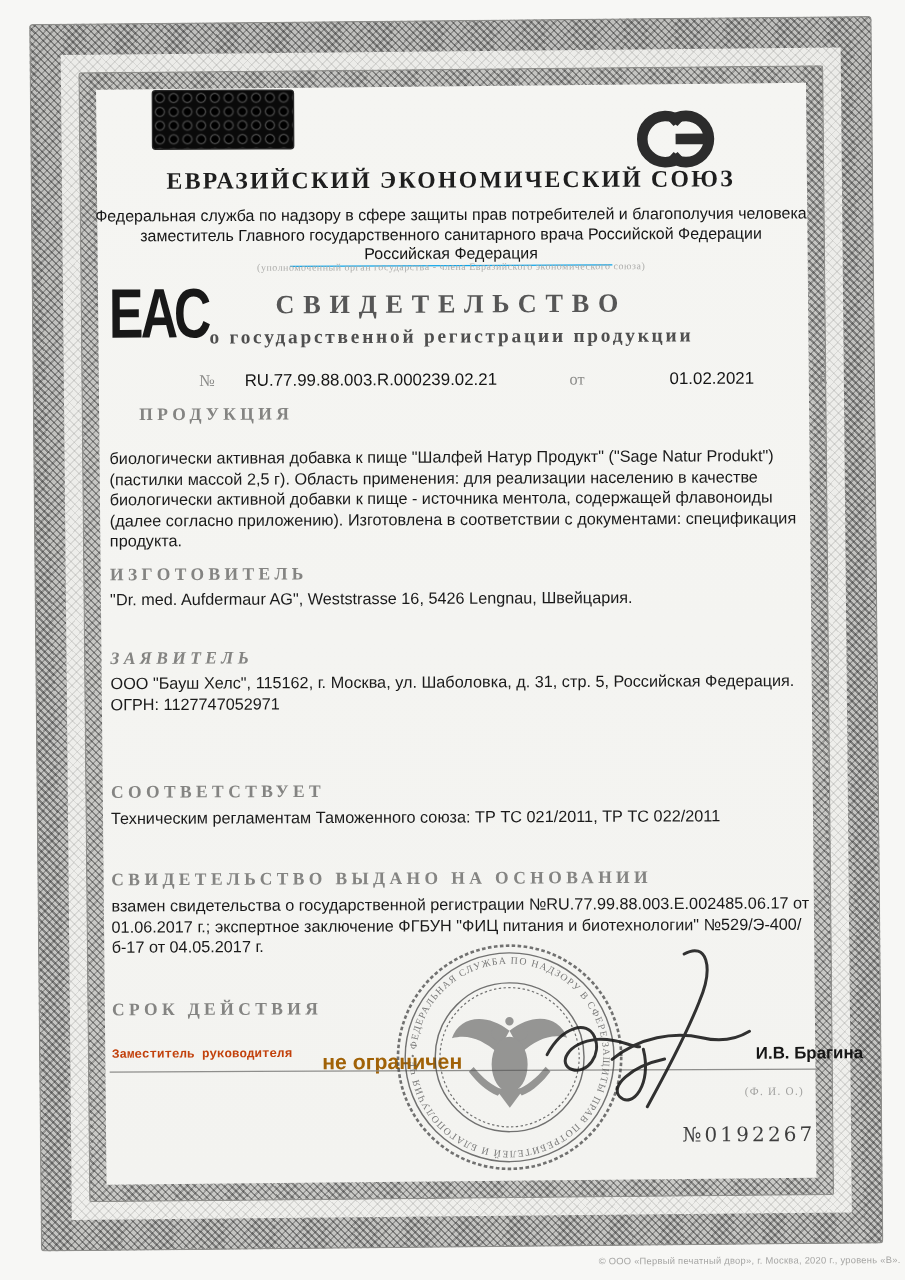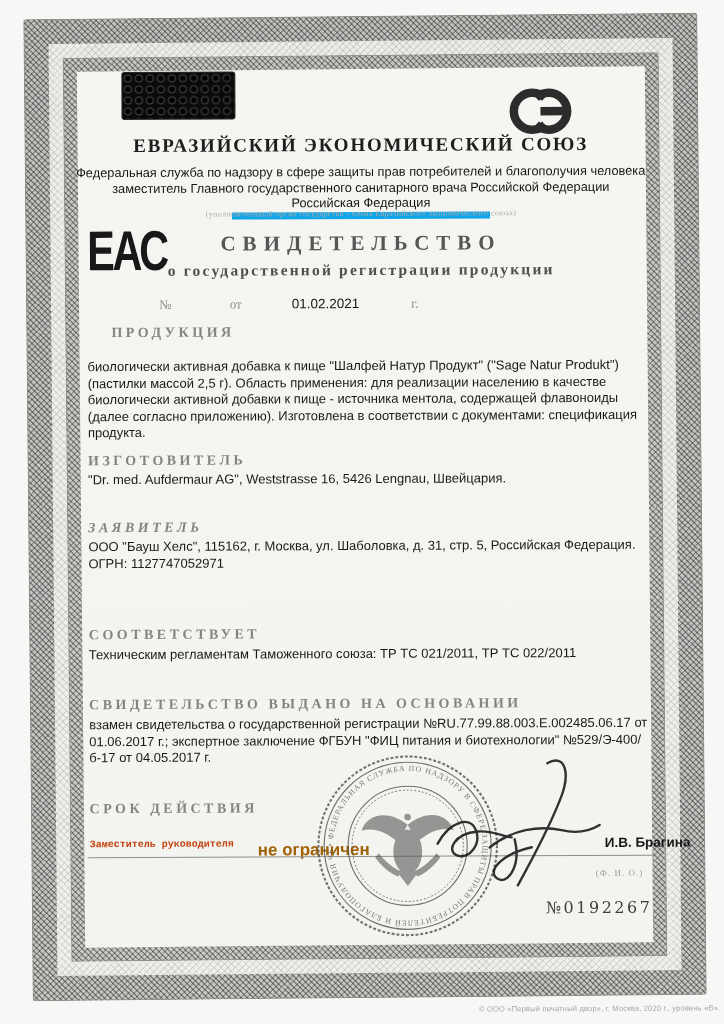--- a/index.html
+++ b/index.html
@@ -66,21 +66,21 @@
   }
   
   .se-logo{left:504px;top:84px;width:76px;height:56px;}
   
   .union-title{
     left:0;right:0;top:134px;text-align:center;
     font-family:"Liberation Serif",serif;font-weight:700;
     font-size:19px;letter-spacing:1.8px;color:#1e1e1e;
   }
   .auth-block{left:0;right:0;top:164px;text-align:center;font-size:12.8px;color:#161616;line-height:15.5px;}
-  .country-line{display:inline-block;padding:0 60px 1px 60px;border-bottom:7px solid #0ea5e9;}
+  .country-line{display:inline-block;padding:0 60px 1px 60px;border-bottom:1px solid #0ea5e9;}
   .auth-note{
     left:0;right:0;top:209px;text-align:center;
     font-family:"Liberation Serif",serif;font-size:8px;color:#adadab;letter-spacing:.4px;
   }
   
   .eac-logo{
     left:88px;top:222px;width:90px;height:62px;
     font-family:"Liberation Sans",sans-serif;font-weight:900;font-size:56px;line-height:56px;
     color:#181818;transform:scaleX(0.74);transform-origin:left top;letter-spacing:-3px;
   }
@@ -91,21 +91,21 @@
   }
   .doc-subtitle{
     left:0;right:0;top:261px;text-align:center;
     font-family:"Liberation Serif",serif;font-weight:700;
     font-size:15.5px;letter-spacing:2.2px;color:#4f4f4f;
   }
   .number-row{left:160px;top:296px;display:flex;align-items:baseline;font-size:13.5px;}
   .form-label{font-family:"Liberation Serif",serif;color:#8b8b89;font-size:13px;}
   .number-row .num{margin-left:24px;color:#151515;}
   .number-row .prep{margin-left:58px;}
-  .number-row .date{margin-left:50px;color:#151515;}
+  .number-row .date{margin-left:68px;color:#151515;}
   .number-row .suffix{margin-left:52px;}
   
   .sec-title{
     font-family:"Liberation Serif",serif;font-weight:700;
     font-size:14px;letter-spacing:3.5px;color:#848482;
   }
   .sec-body{font-size:13px;line-height:16.5px;color:#1a1a1a;width:566px;}
   .s-product-t{left:88px;top:324px;margin-left:24px;}
   .s-product-b{left:88px;top:358px;}
   .s-manuf-t{left:88px;top:452px;}
@@ -175,20 +175,21 @@
       <div><span class="country-line">Российская Федерация</span></div>
     </div>
     <div class="abs auth-note">(уполномоченный орган государства - члена Евразийского экономического союза)</div>
 
     <div class="abs eac-logo">ЕАС</div>
     <div class="abs doc-title">СВИДЕТЕЛЬСТВО</div>
     <div class="abs doc-subtitle">о государственной регистрации продукции</div>
 
     <div class="abs number-row">
       <span class="form-label">№</span>
+      <span class="num">RU.77.99.88.003.R.000239.02.21</span>
       <span class="prep form-label">от</span>
       <span class="date">01.02.2021</span>
       <span class="suffix form-label">г.</span>
     </div>
 
     <div class="abs sec-title s-product-t">ПРОДУКЦИЯ</div>
     <div class="abs sec-body s-product-b">биологически активная добавка к пище "Шалфей Натур Продукт" ("Sage Natur Produkt") (пастилки массой 2,5 г). Область применения: для реализации населению в качестве биологически активной добавки к пище - источника ментола, содержащей флавоноиды (далее согласно приложению). Изготовлена в соответствии с документами: спецификация продукта.</div>
 
     <div class="abs sec-title s-manuf-t">ИЗГОТОВИТЕЛЬ</div>
     <div class="abs sec-body s-manuf-b">"Dr. med. Aufdermaur AG", Weststrasse 16, 5426 Lengnau, Швейцария.</div>

